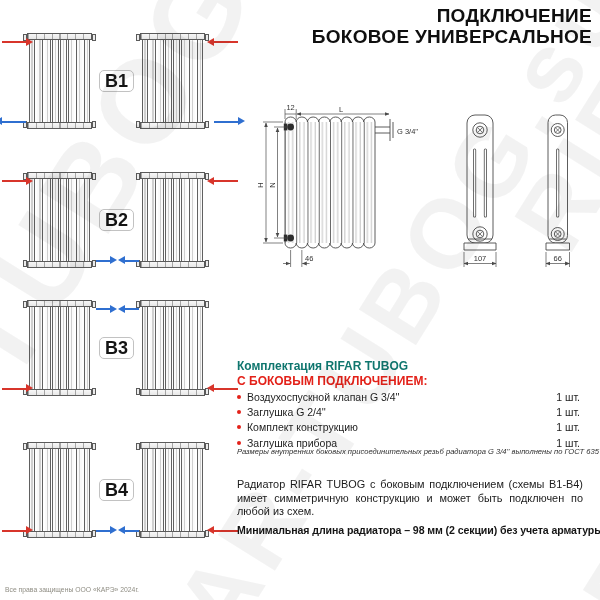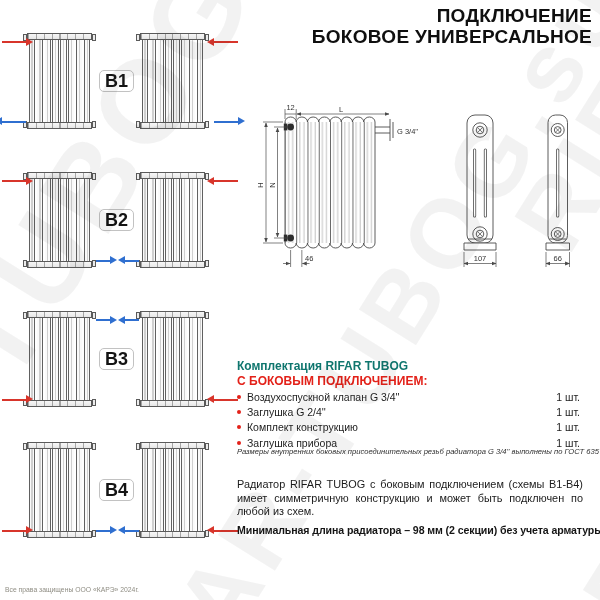--- a/index.html
+++ b/index.html
@@ -133,21 +133,21 @@
       <div class="rad-cap tr"></div>
       <div class="rad-cap br"></div>
     </div>
     <div class="scheme-label">B2</div>
     <div class="arr red rt" style="left:2px;top:8px"></div>
     <div class="arr red lt" style="right:2px;top:8px"></div>
     <div class="arr blue rt short" style="left:96px;bottom:6px"></div>
     <div class="arr blue lt short" style="left:125px;bottom:6px"></div>
   </div>
 
-  <div class="scheme" style="top:311px">
+  <div class="scheme" style="top:300px">
     <div class="rad l">
       <div class="rad-body"></div>
       <div class="rad-hdr t"></div>
       <div class="rad-hdr b"></div>
       <div class="rad-cap tl"></div>
       <div class="rad-cap bl"></div>
       <div class="rad-cap tr"></div>
       <div class="rad-cap br"></div>
     </div>
     <div class="rad r">

